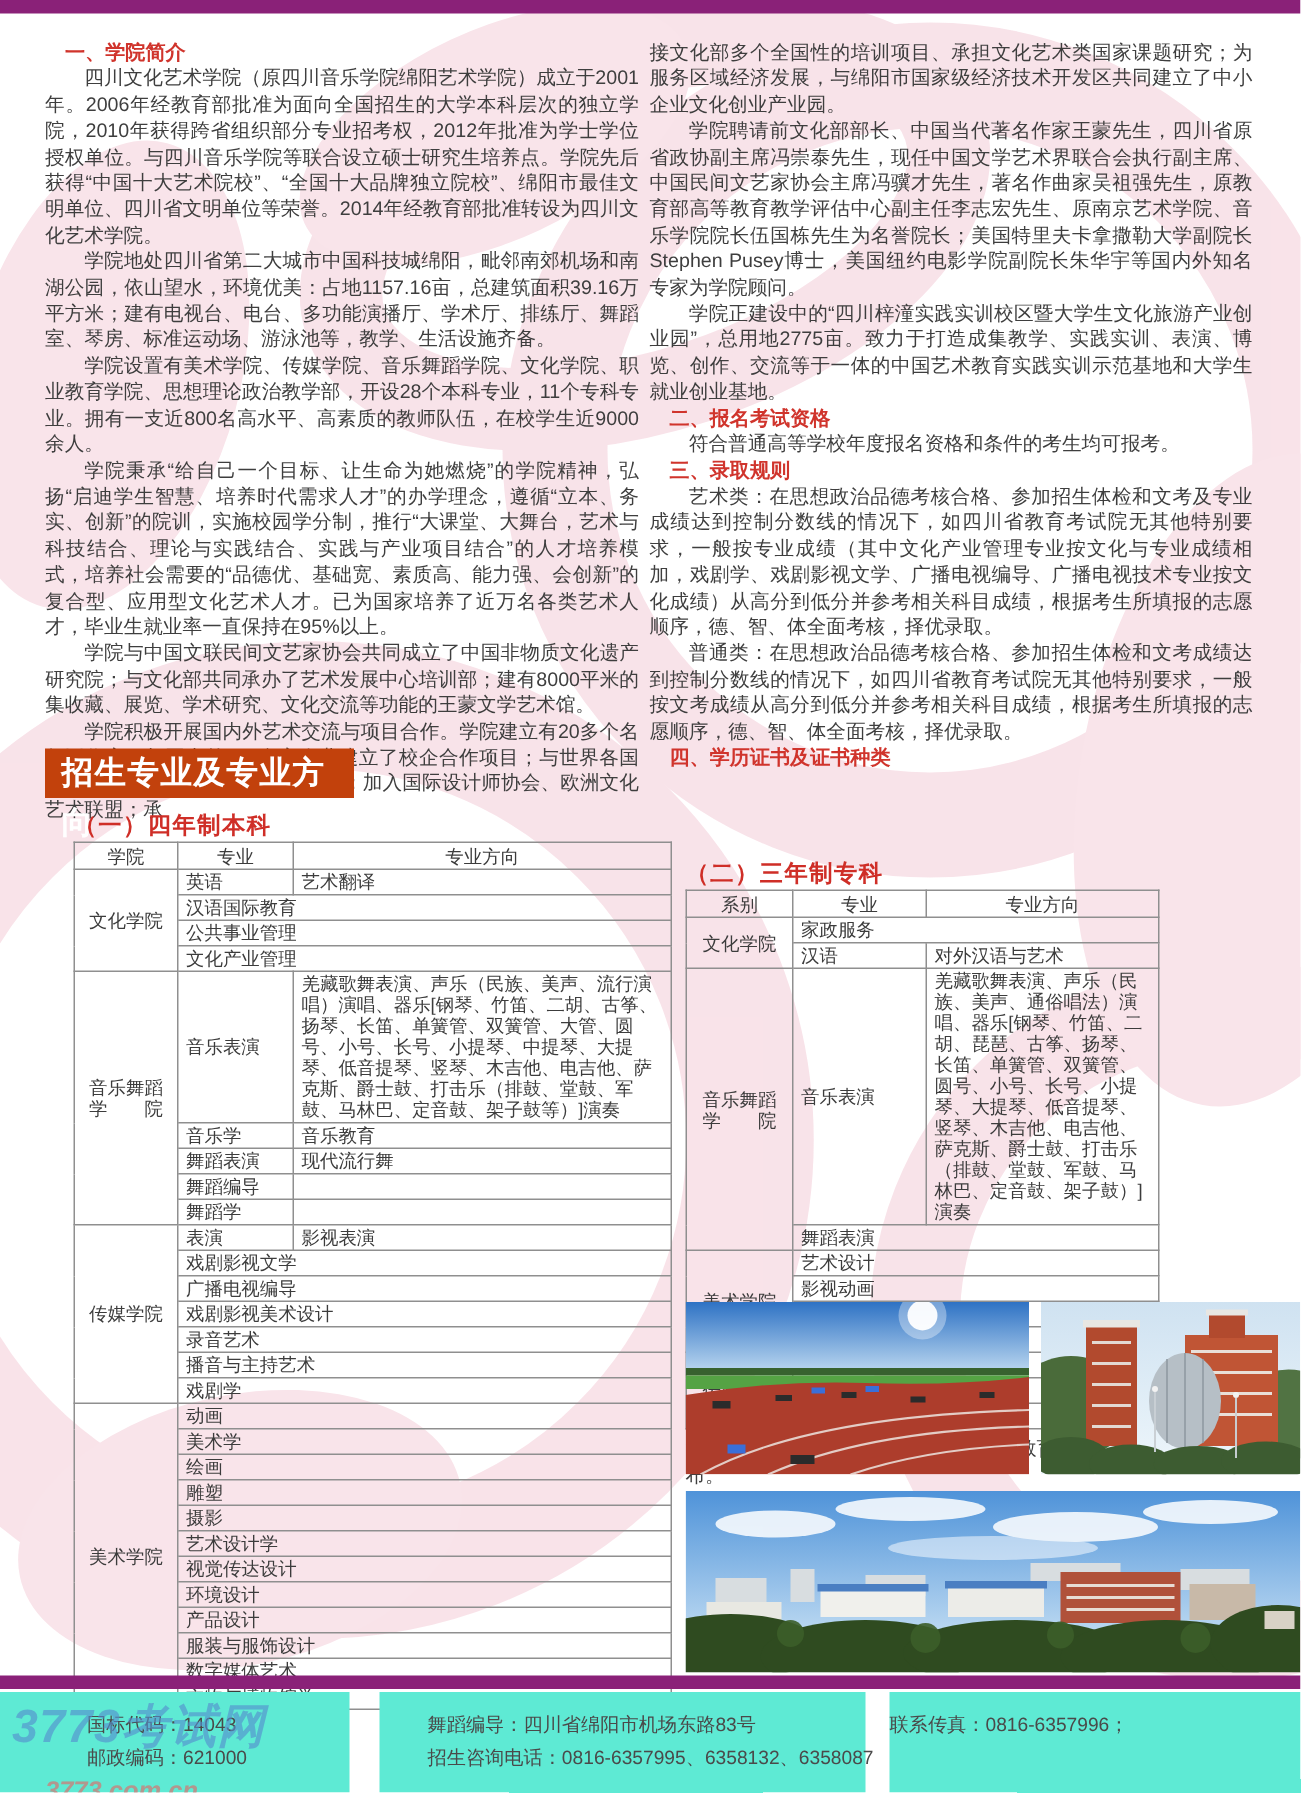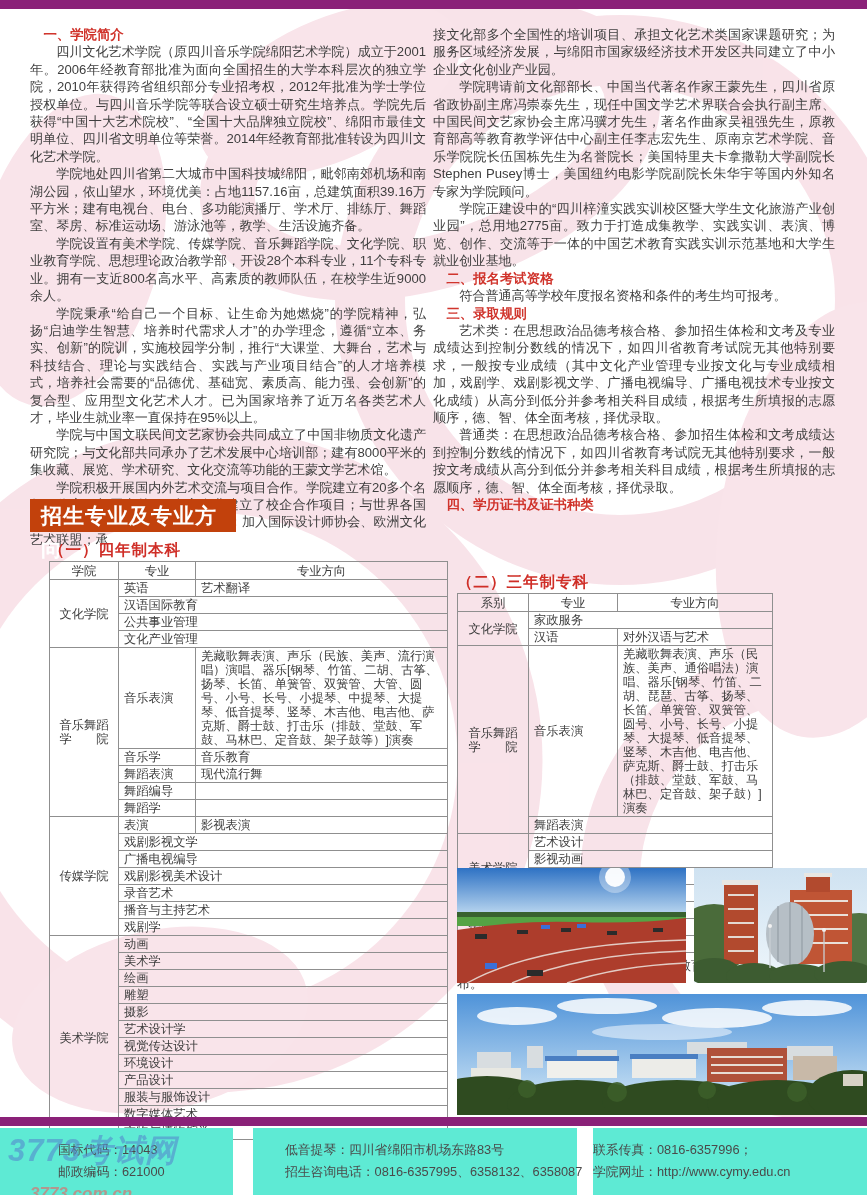--- a/index.html
+++ b/index.html
@@ -412,24 +412,23 @@
   </svg>
 </div>
 
 <div id="bottom-bar" class="bar"></div>
 
 <div id="fbox-code" class="fbox">
   <div class="fline">国标代码：14043</div>
   <div class="fline">邮政编码：621000</div>
 </div>
 <div id="fbox-addr" class="fbox">
-  <div class="fline">低音提琴：四川省绵阳市机场东路83号</div>
+  <div class="fline">舞蹈编导：四川省绵阳市机场东路83号</div>
   <div class="fline">招生咨询电话：0816-6357995、6358132、6358087</div>
 </div>
 <div id="fbox-net" class="fbox">
   <div class="fline">联系传真：0816-6357996；</div>
-  <div class="fline">学院网址：http://www.cymy.edu.cn</div>
 </div>
 
 <div id="wm">
   <div class="wm-name">3773考试网</div>
   <div class="wm-url">3773.com.cn</div>
 </div>
 
 </body></html>

